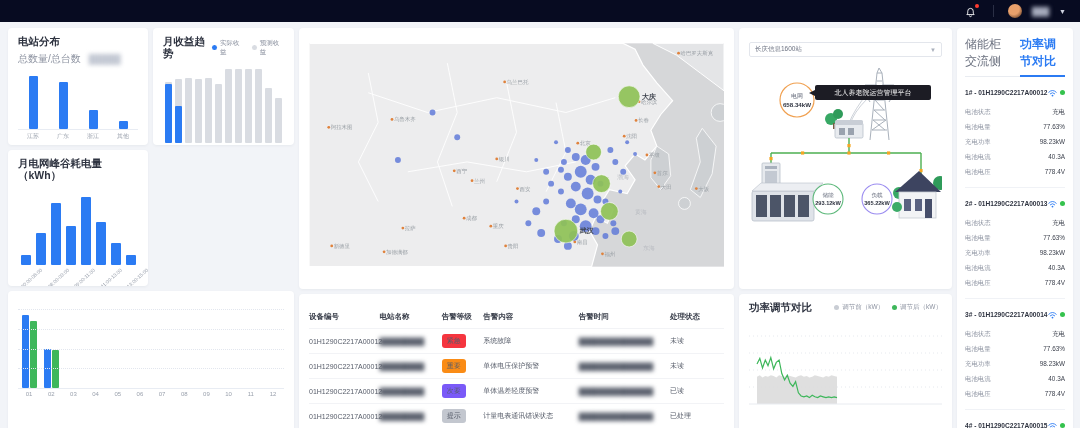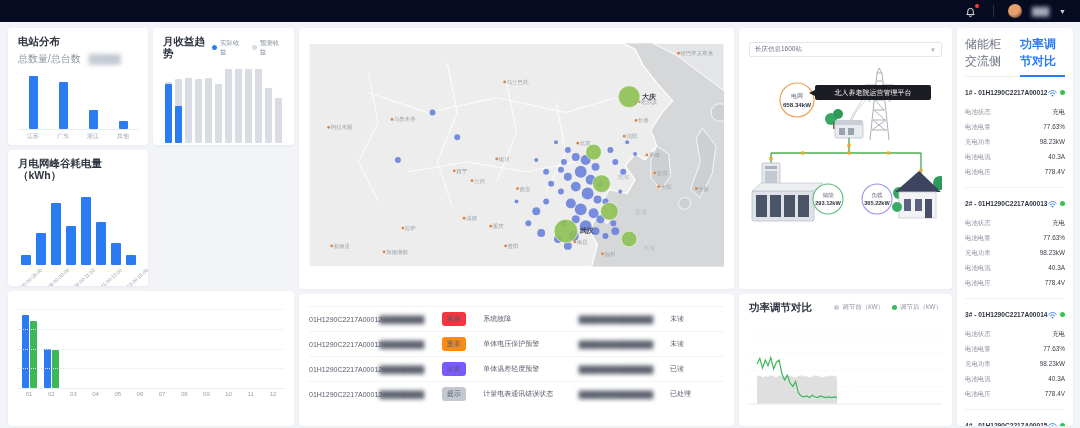--- a/index.html
+++ b/index.html
@@ -380,20 +380,28 @@
               <circle cx="260" cy="190" r="12" fill="#8fc257" opacity="0.92" stroke="#ffffff" stroke-width="0.6"></circle>
               <text x="274" y="192" font-size="7" font-weight="bold" fill="#3a3f4a">武汉</text>
               <circle cx="324" cy="198" r="8" fill="#8fc257" opacity="0.92" stroke="#ffffff" stroke-width="0.6"></circle>
             </g>
         </svg>
       </div>
     </div>
 
     <div class="card">
       <div class="tbl">
+        <div class="tbl-head" id="alarm-head">
+            <span>设备编号</span>
+            <span>电站名称</span>
+            <span>告警等级</span>
+            <span>告警内容</span>
+            <span>告警时间</span>
+            <span>处理状态</span>
+          </div>
         <div id="alarm-rows">
             <div class="tbl-row">
               <span>01H1290C2217A00012</span>
               <span class="redacted">█████████</span>
               <span><span class="badge" style="background: rgb(245, 53, 63);">紧急</span></span>
               <span>系统故障</span>
               <span class="redacted">███████████████</span>
               <span>未读</span>
             </div>
             <div class="tbl-row">

